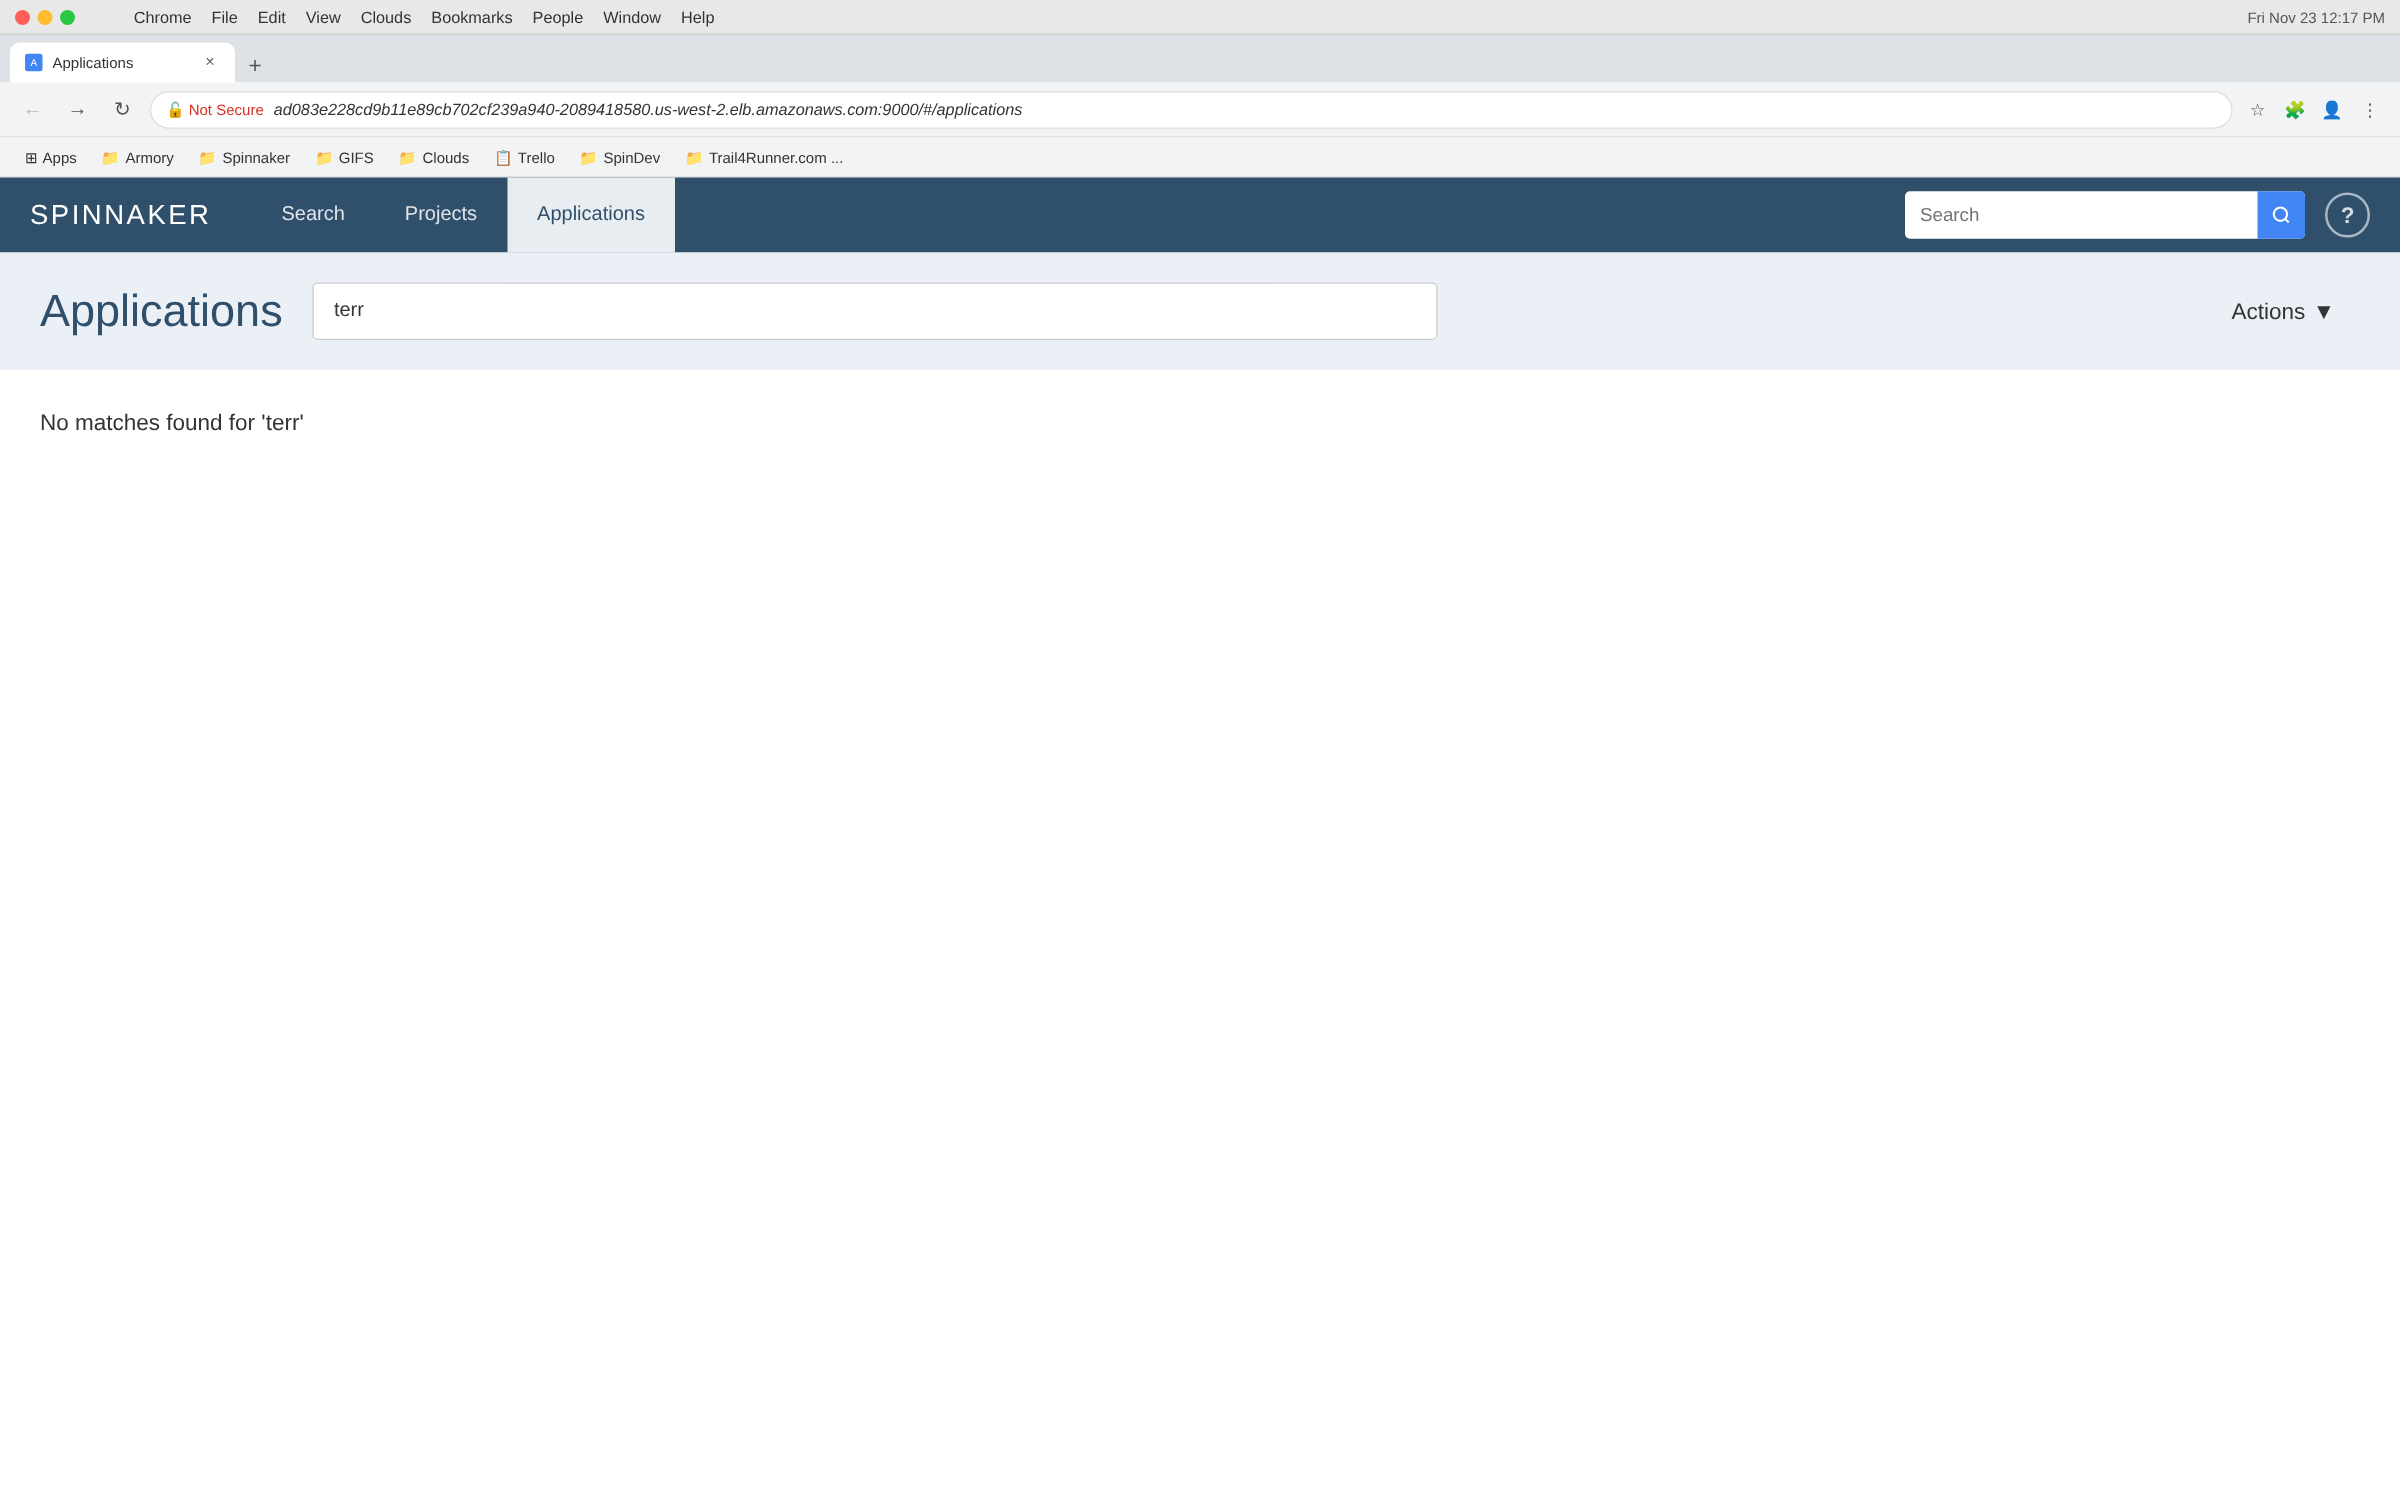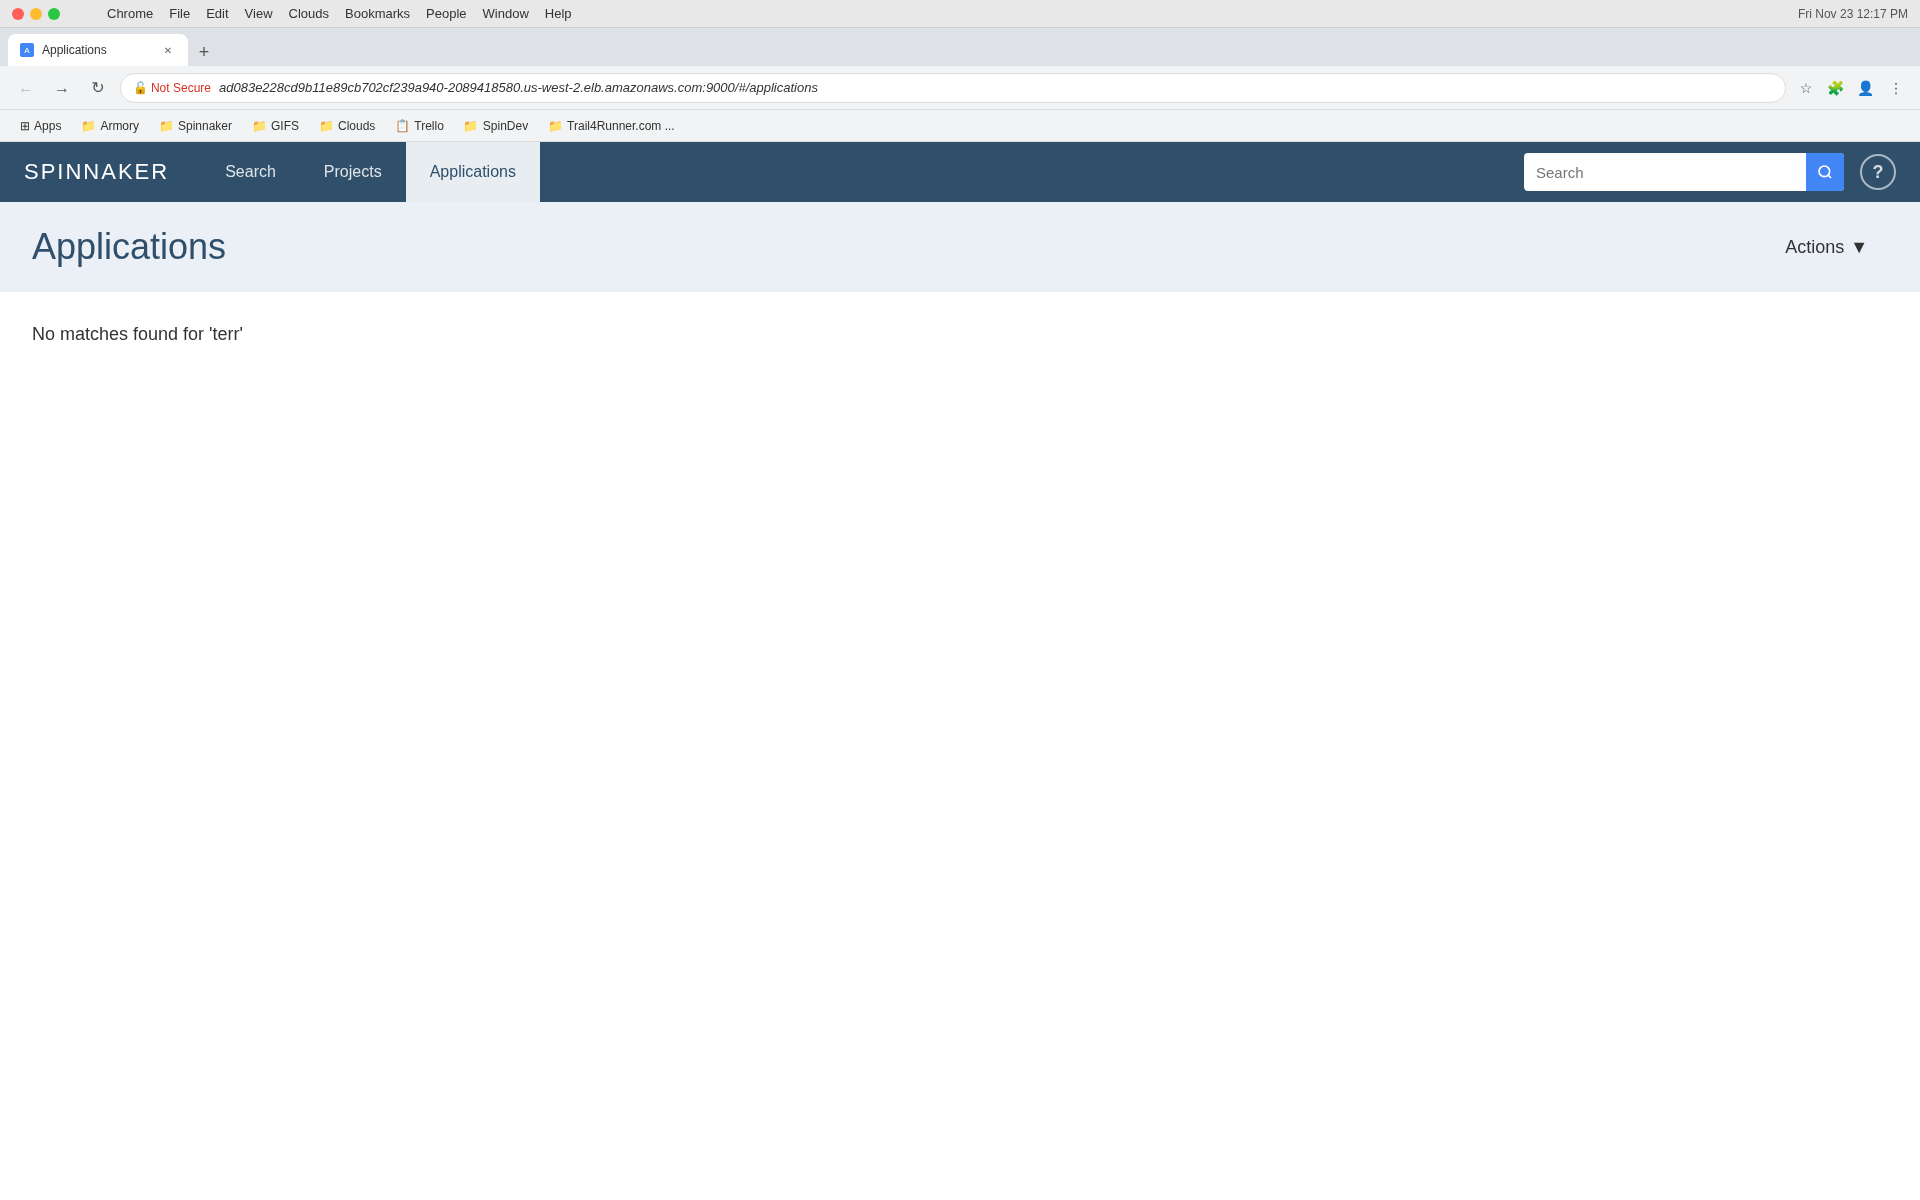--- a/index.html
+++ b/index.html
@@ -339,20 +339,21 @@
           <line x1="21" y1="21" x2="16.65" y2="16.65"></line>
       </svg>
     </button>
   </div>
   <div class="nav-help">?</div>
 </div>
 
 <div class="content-area">
   <div class="content-header">
     <h1 class="page-title">Applications</h1>
+    <input class="filter-input" type="text" value="terr" style="">
     <button class="actions-btn">
       <span>Actions</span>
       <span>▼</span>
     </button>
   </div>
 </div>
 
 <div class="no-results">
   <span>No matches found for 'terr'</span>
 </div>

